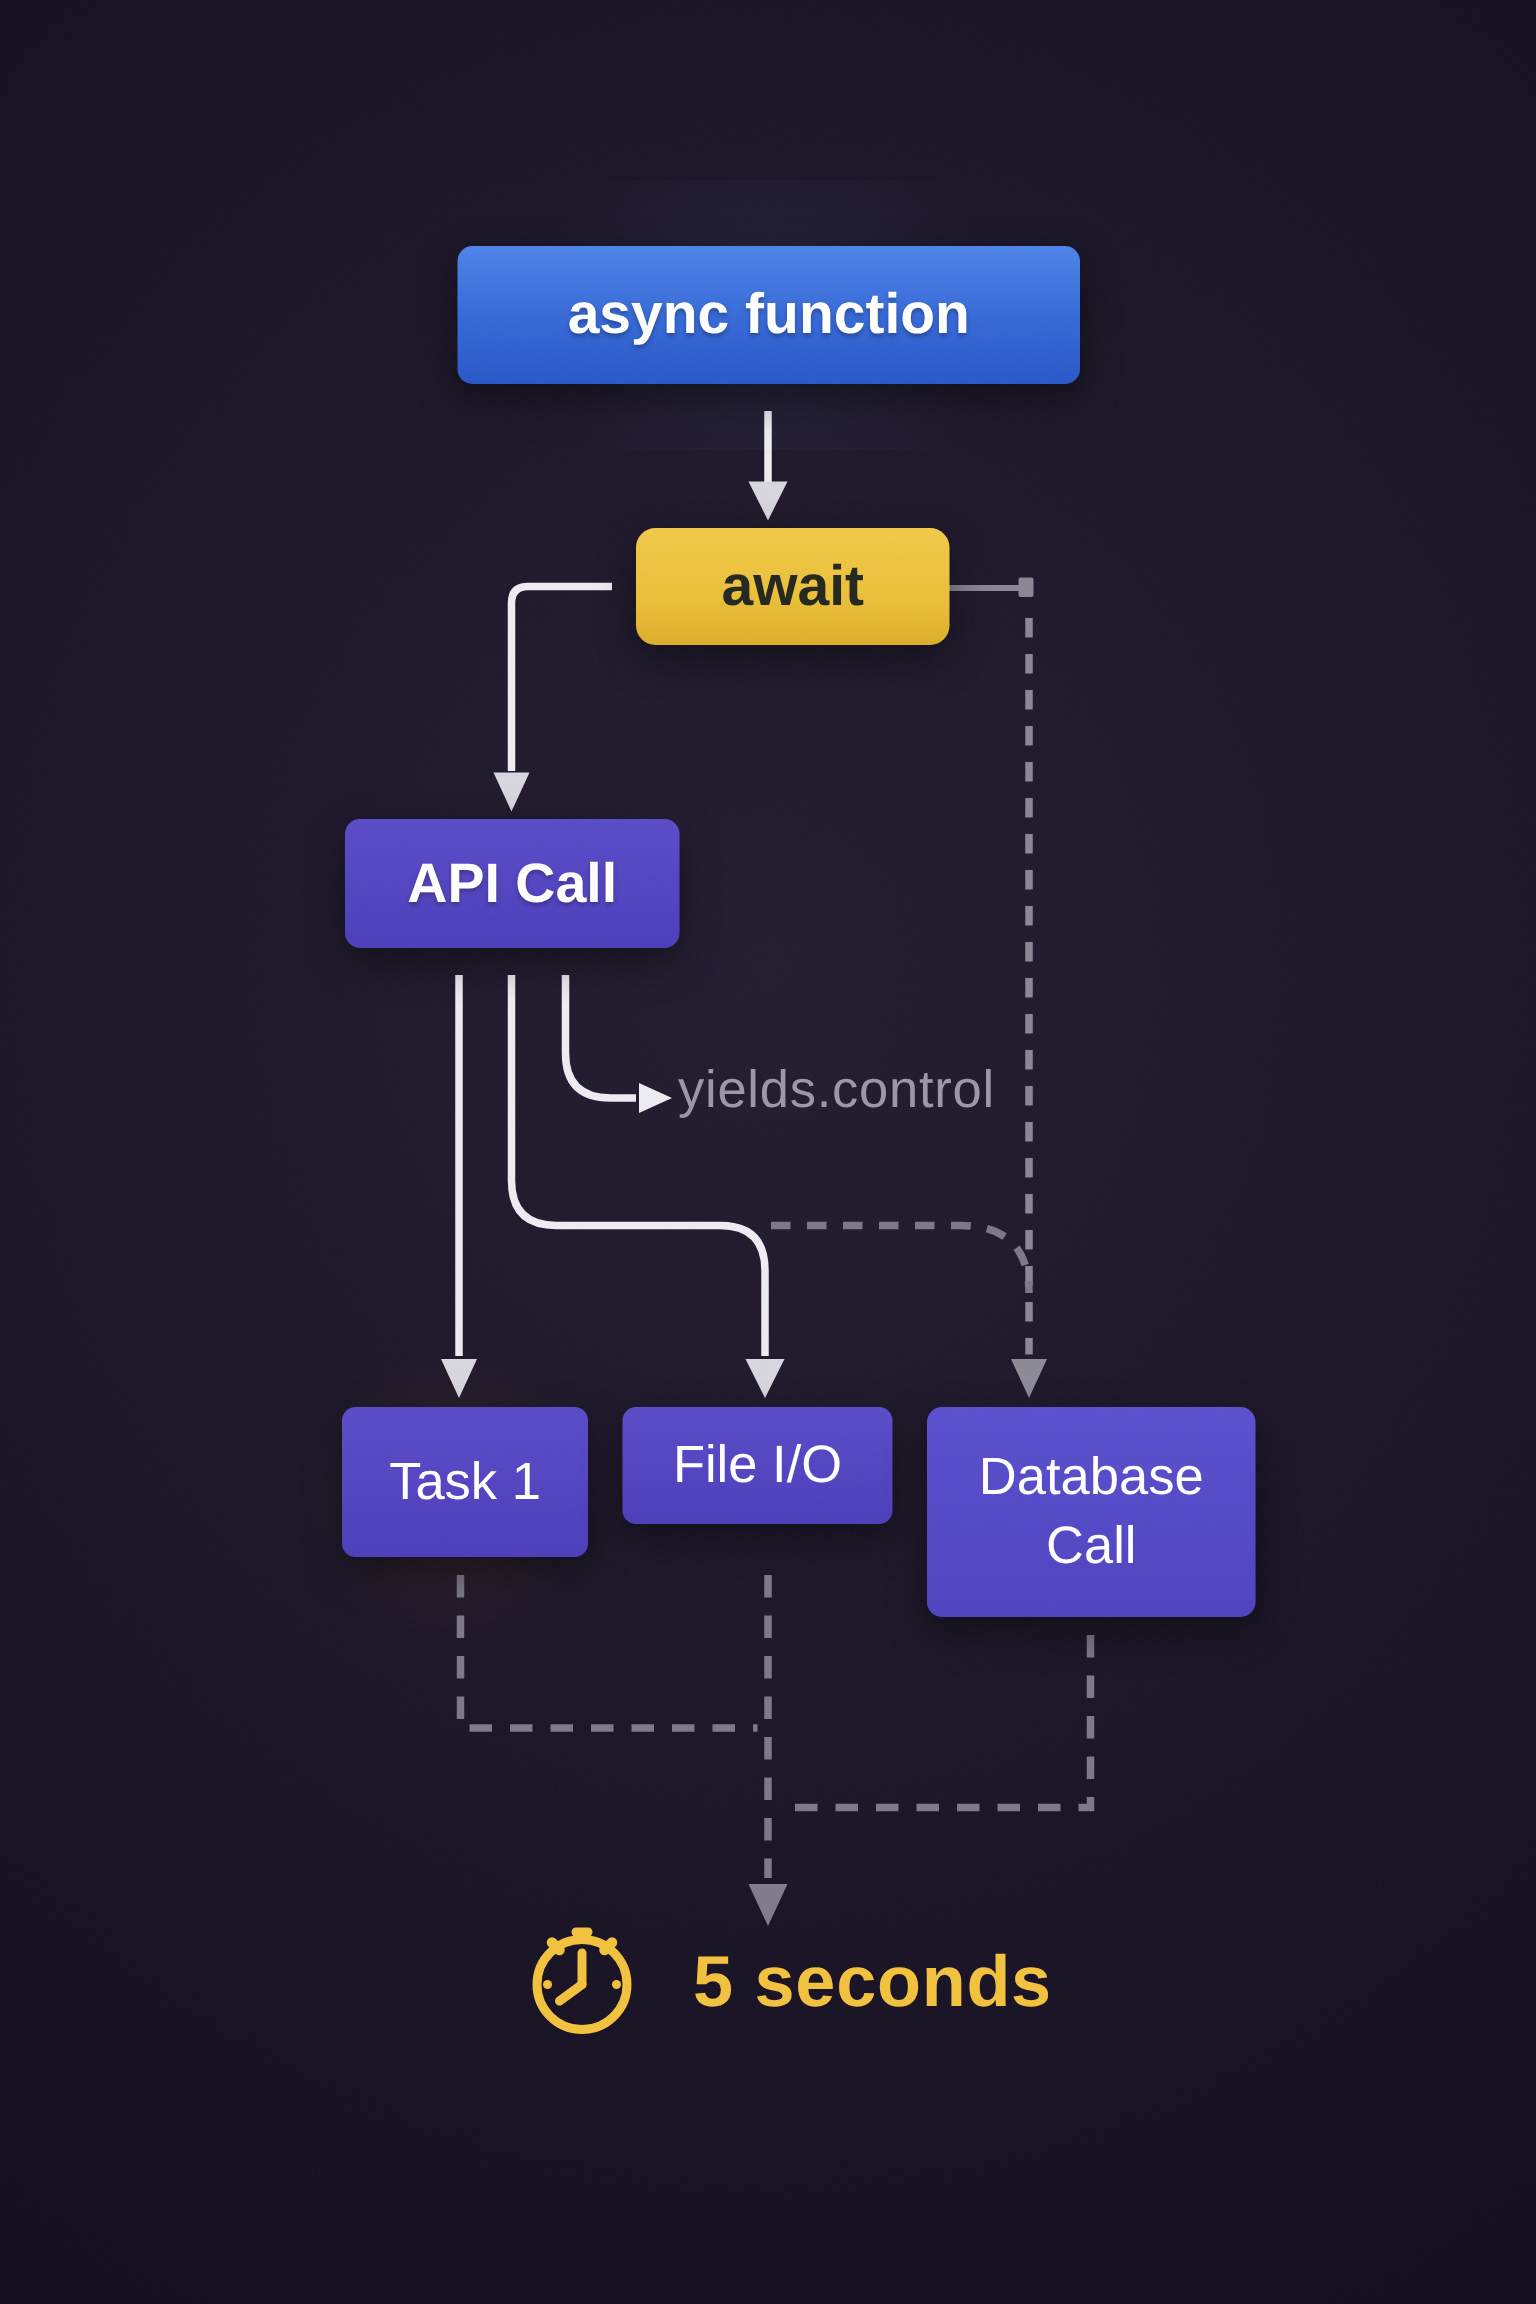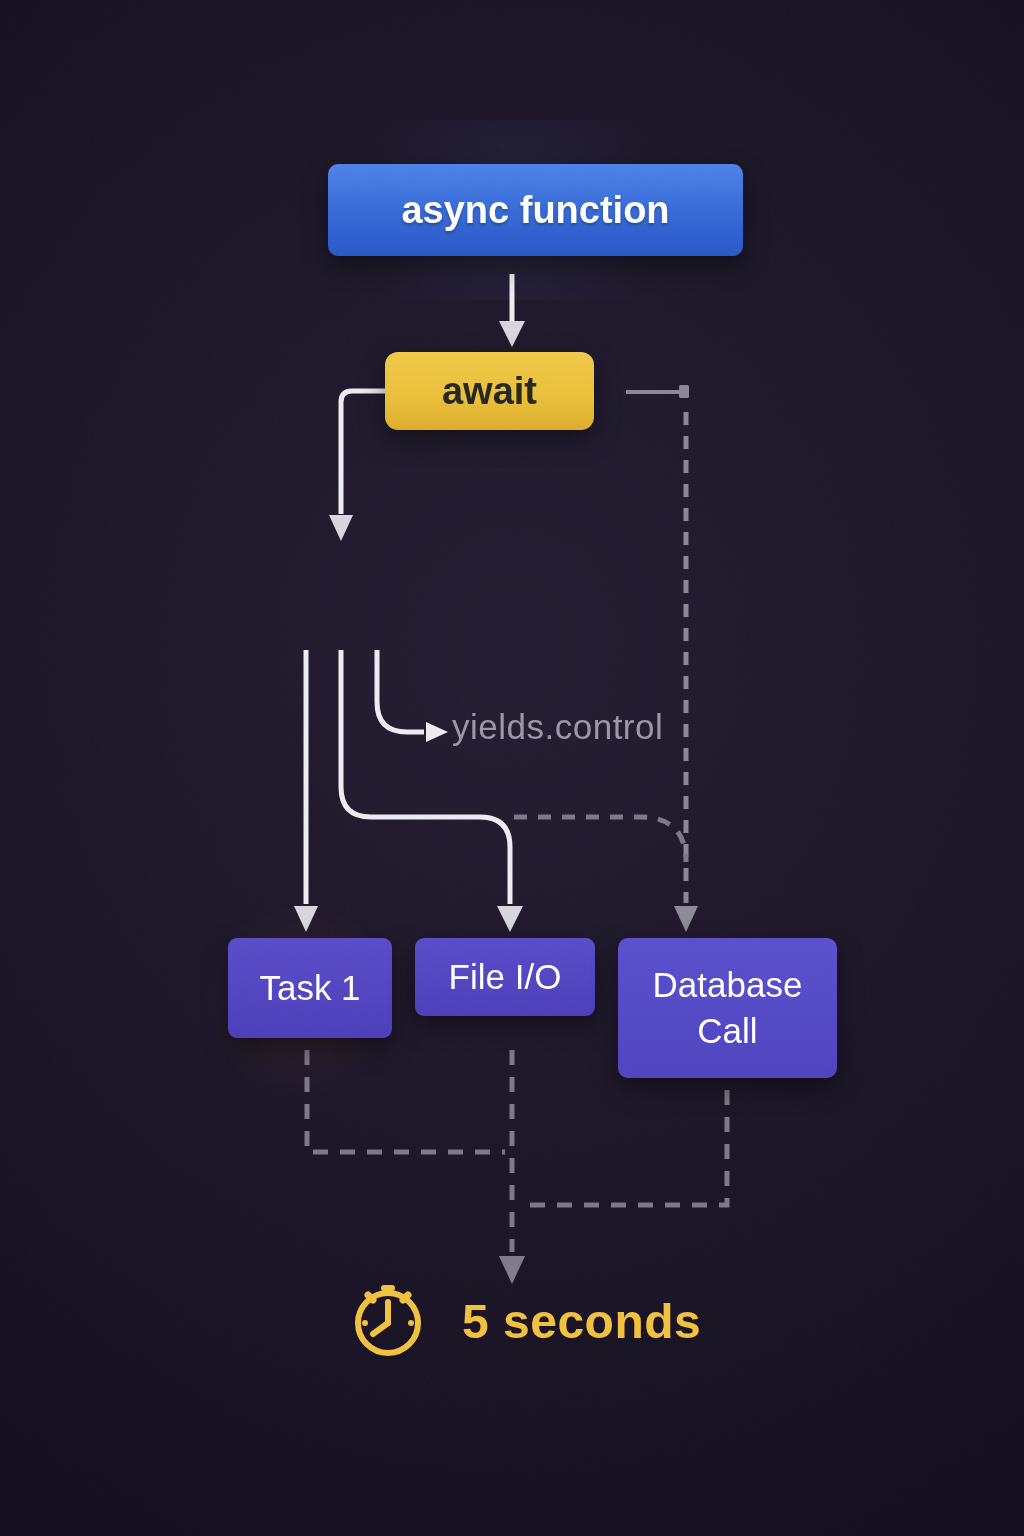--- a/index.html
+++ b/index.html
@@ -27,24 +27,23 @@
     display:flex;align-items:center;justify-content:center;
     color:#ffffff;text-align:center;
     box-shadow:0 10px 26px rgba(0,0,0,0.45);
   }
   .node span{display:block;}
   .node-blue{
     left:305px;top:164px;width:415px;height:92px;border-radius:10px;
     background:linear-gradient(180deg,#4d83e8 0%,#3568d6 55%,#2a57c8 100%);
     font-size:38px;font-weight:bold;
     text-shadow:0 2px 3px rgba(0,0,0,0.28);
-    margin-left:23px;
   }
   .node-yellow{
-    left:385px;top:352px;width:209px;height:78px;border-radius:13px;
+    left:424px;top:352px;width:209px;height:78px;border-radius:13px;
     background:linear-gradient(180deg,#f2ca49 0%,#eabf38 60%,#dcae2b 100%);
     color:#23271e;font-size:38px;font-weight:bold;
   }
   .node-purple{
     background:linear-gradient(180deg,#5a4cc8 0%,#4c3eba 100%);
   }
   .node-api{
     left:230px;top:546px;width:223px;height:86px;border-radius:10px;
     font-size:37px;font-weight:bold;
     text-shadow:0 2px 3px rgba(0,0,0,0.25);
@@ -124,20 +123,23 @@
   </svg>
 
   <div class="node node-blue">
     <span>async function</span>
   </div>
 
   <div class="node node-yellow">
     <span>await</span>
   </div>
 
+  <div class="node node-purple node-api">
+    <span>API Call</span>
+  </div>
 
   <div class="node node-purple node-task">
     <span>Task 1</span>
   </div>
 
   <div class="node node-purple node-file">
     <span>File I/O</span>
   </div>
 
   <div class="node node-purple node-db">

